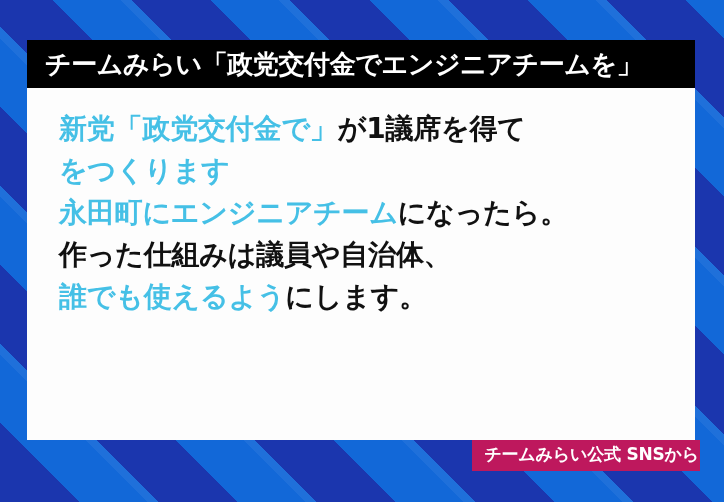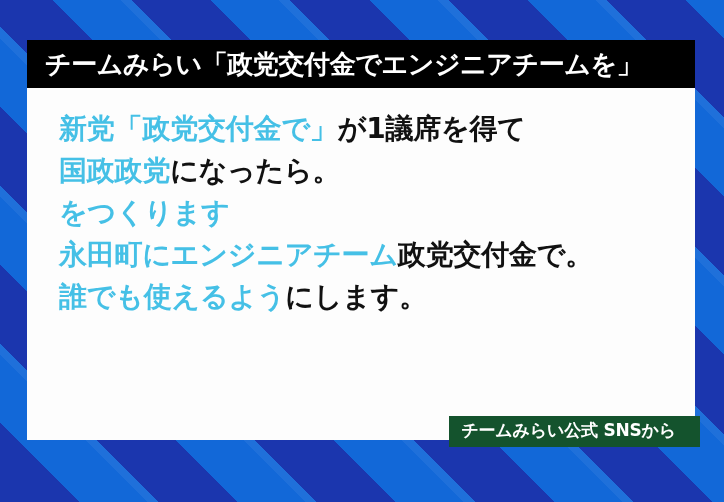--- a/index.html
+++ b/index.html
@@ -67,27 +67,27 @@
     white-space:nowrap;
     letter-spacing:-0.2px;
     color:#111111;
   }
   .hl{ color:#45c0e6; }
   .bk{ color:#111111; }
 
   
   .credit{
     position:absolute;
-    right:24px;top:416px;
-    background:#14532d;
+    right:24px;top:440px;
+    background:#be185d;
     color:#ffffff;
     font-size:17px;
     font-weight:bold;
     letter-spacing:-0.2px;
-    padding:5px 24px 6px 12px;
+    padding:5px 1px 6px 12px;
     white-space:nowrap;
     line-height:1.15;
   }
 </style>
 </head>
 <body>
 
 <div id="stage">
 
   <div class="bg-stripes"></div>
@@ -95,23 +95,23 @@
 
   <div class="card">
 
     <div class="title-bar">
       <span class="title-text">チームみらい「政党交付金でエンジニアチームを」</span>
     </div>
 
     <div class="panel">
       <div id="body-lines">
           <div class="body-line"><span class="hl">新党「政党交付金で」</span><span class="bk">が1議席を得て</span></div>
-          <div class="body-line"><span class="hl">国政政党</span><span class="bk">になったら。</span></div>
           <div class="body-line"><span class="hl">をつくります</span></div>
-          <div class="body-line"><span class="hl">永田町にエンジニアチーム</span><span class="bk">政党交付金で。</span></div>
+          <div class="body-line"><span class="hl">永田町にエンジニアチーム</span><span class="bk">になったら。</span></div>
+          <div class="body-line"><span class="bk">作った仕組みは議員や自治体、</span></div>
           <div class="body-line"><span class="hl">誰でも使えるよう</span><span class="bk">にします。</span></div>
         </div>
     </div>
 
   </div>
 
   <div class="credit">
     <span>チームみらい公式 SNSから</span>
   </div>
 

